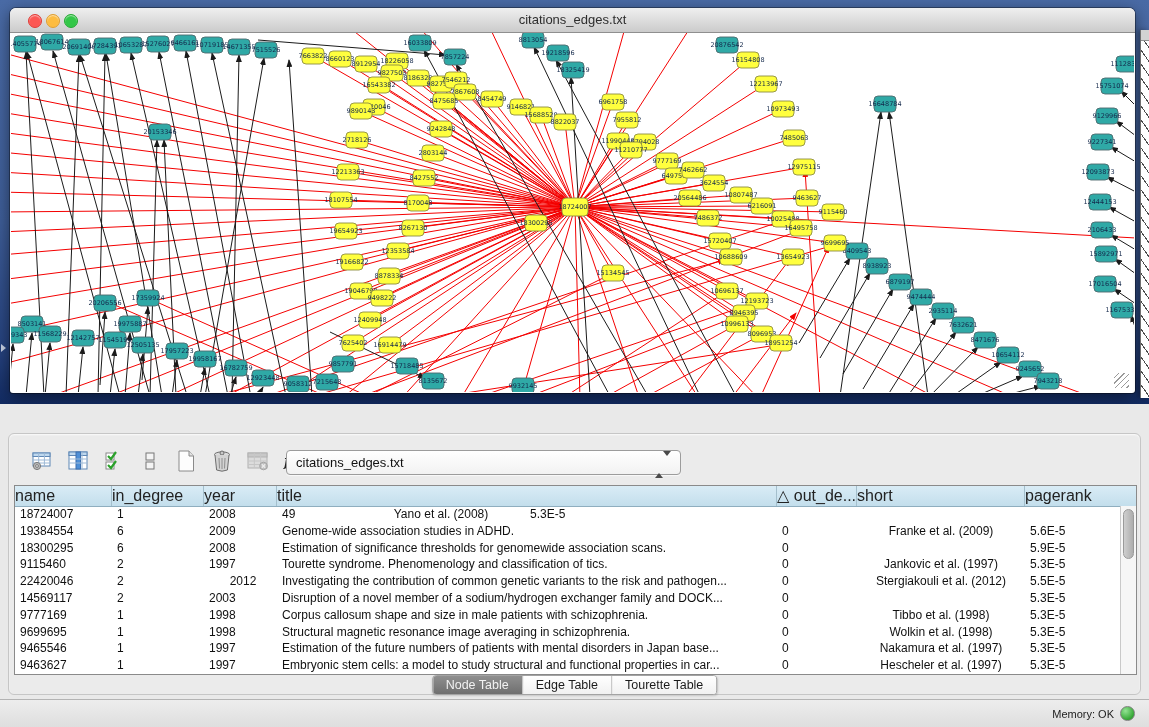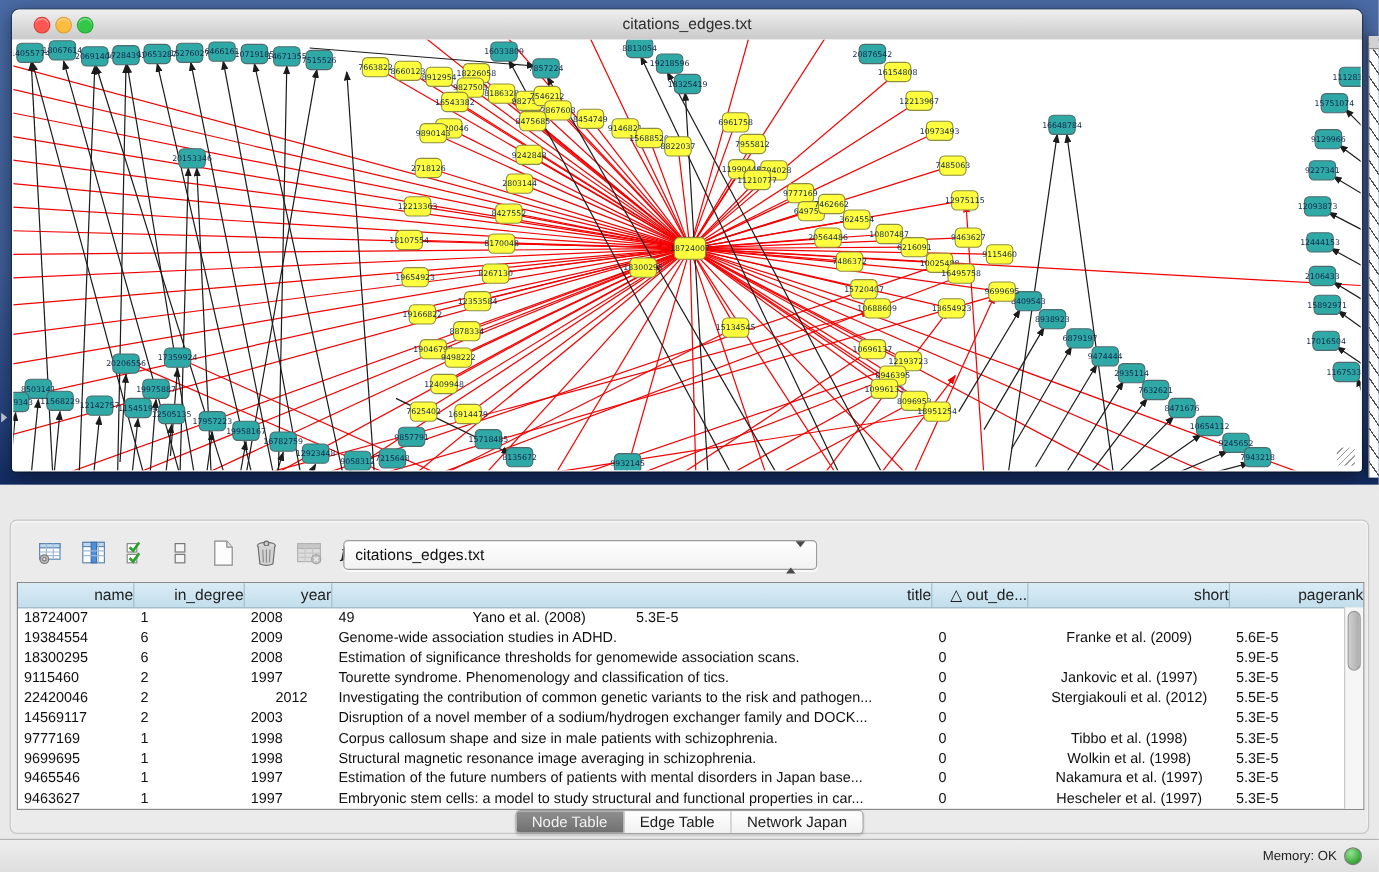--- a/index.html
+++ b/index.html
@@ -58,21 +58,21 @@
   .net-select{position:absolute;left:286px;top:46px;width:393px;height:23px;background:linear-gradient(#FFFFFF,#F2F2F2);
               border:1px solid #9C9C9C;border-radius:4px;box-shadow:0 1px 1px rgba(255,255,255,.7);cursor:pointer;}
   .net-select .val{position:absolute;left:9px;top:4px;font-size:13px;color:#111;}
   .net-select .arrows{position:absolute;right:9px;top:5px;}
   .net-select .up,.net-select .dn{width:0;height:0;border-left:4px solid transparent;border-right:4px solid transparent;margin:1px 0;}
   .net-select .up{border-bottom:5px solid #4A4A4A;}
   .net-select .dn{border-top:5px solid #4A4A4A;}
 
   .dtable{position:absolute;left:14px;top:81px;width:1121px;height:188px;background:#fff;border:1px solid #8A8A8A;}
   .thead{display:flex;height:20px;background:linear-gradient(#D9ECF6,#C3DEEC);border-bottom:1px solid #8FAEBF;}
-  .th{box-sizing:border-box;font-size:13px;color:#222;text-align:right;line-height:19px;
+  .th{box-sizing:border-box;font-size:16px;color:#222;text-align:left;line-height:19px;
       border-right:1px solid #A4BFCC;overflow:hidden;white-space:nowrap;cursor:pointer;}
   .th:last-child{border-right:none;flex:1;}
   .tbody{position:absolute;left:0;top:20px;right:15px;bottom:0;overflow:hidden;}
   .tr{display:flex;height:16.8px;cursor:default;}
   .td{box-sizing:border-box;font-size:12px;color:#101010;line-height:16.8px;padding-left:5px;
       overflow:hidden;white-space:nowrap;}
   .td.center{text-align:center;padding-left:0;}
   .td:last-child{flex:1;}
   .vscroll{position:absolute;right:0;top:20px;bottom:0;width:15px;background:#F6F6F6;border-left:1px solid #C9C9C9;}
   .vthumb{position:absolute;left:2px;right:2px;top:3px;height:48px;border-radius:6px;
@@ -990,21 +990,21 @@
         </div>
       </div>
     <div class="vscroll">
       <div class="vthumb"></div>
     </div>
   </div>
 
   <div class="tabs" id="tabs">
       <span class="tab active">Node Table</span>
       <span class="tab">Edge Table</span>
-      <span class="tab">Network Japan</span>
+      <span class="tab">Tourette Table</span>
     </div>
 
   <div class="statusbar">
     <div class="mem">
       <span class="mem-label">Memory: OK</span>
       <span class="mem-dot"></span>
     </div>
   </div>
 </div>
 

